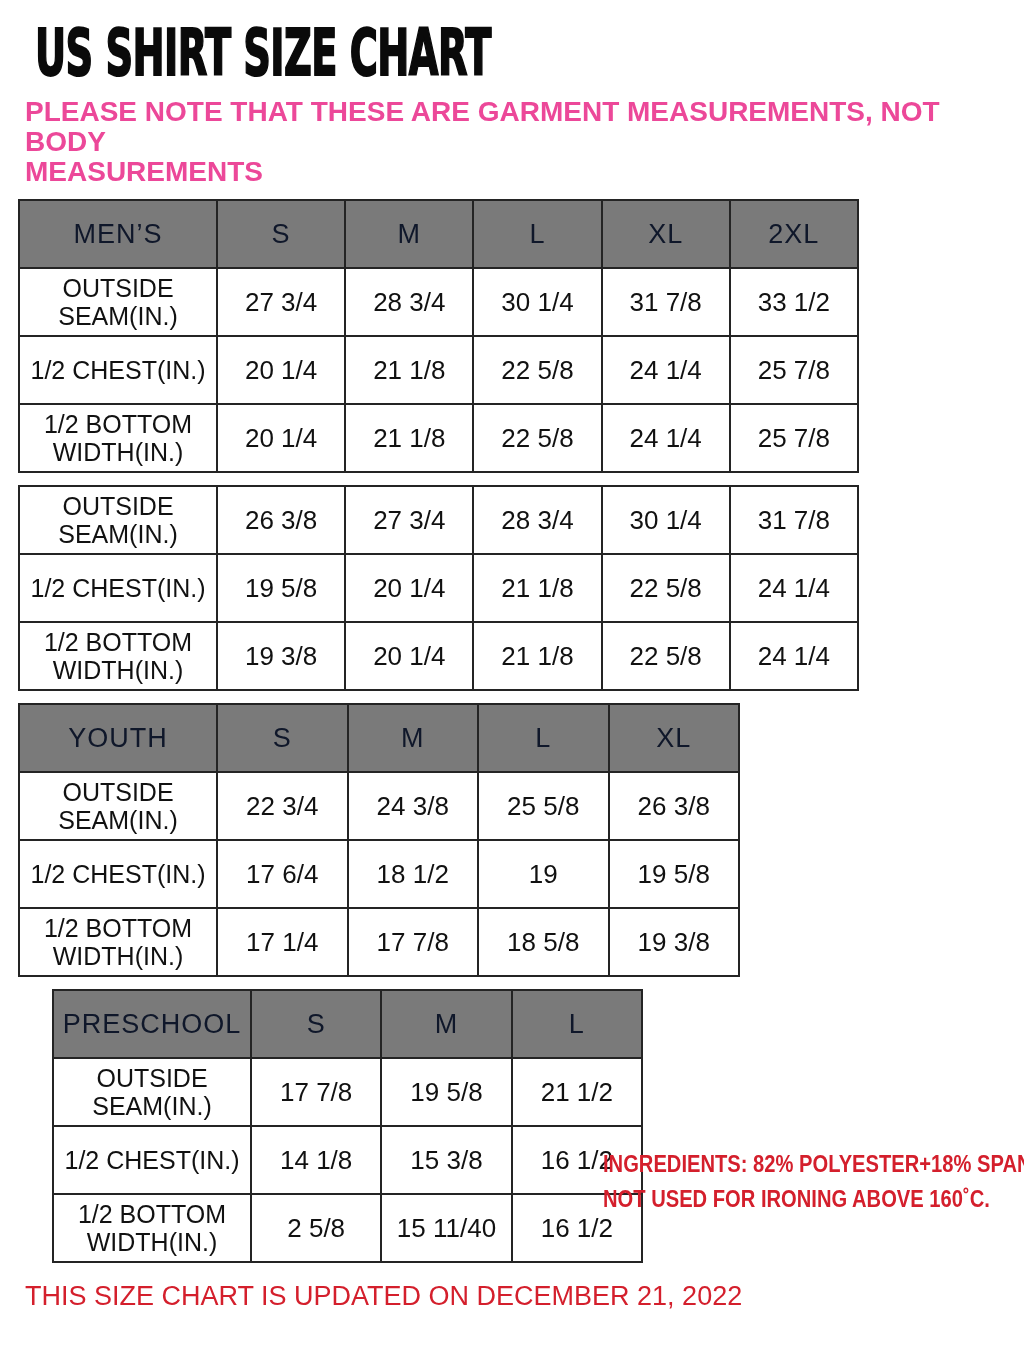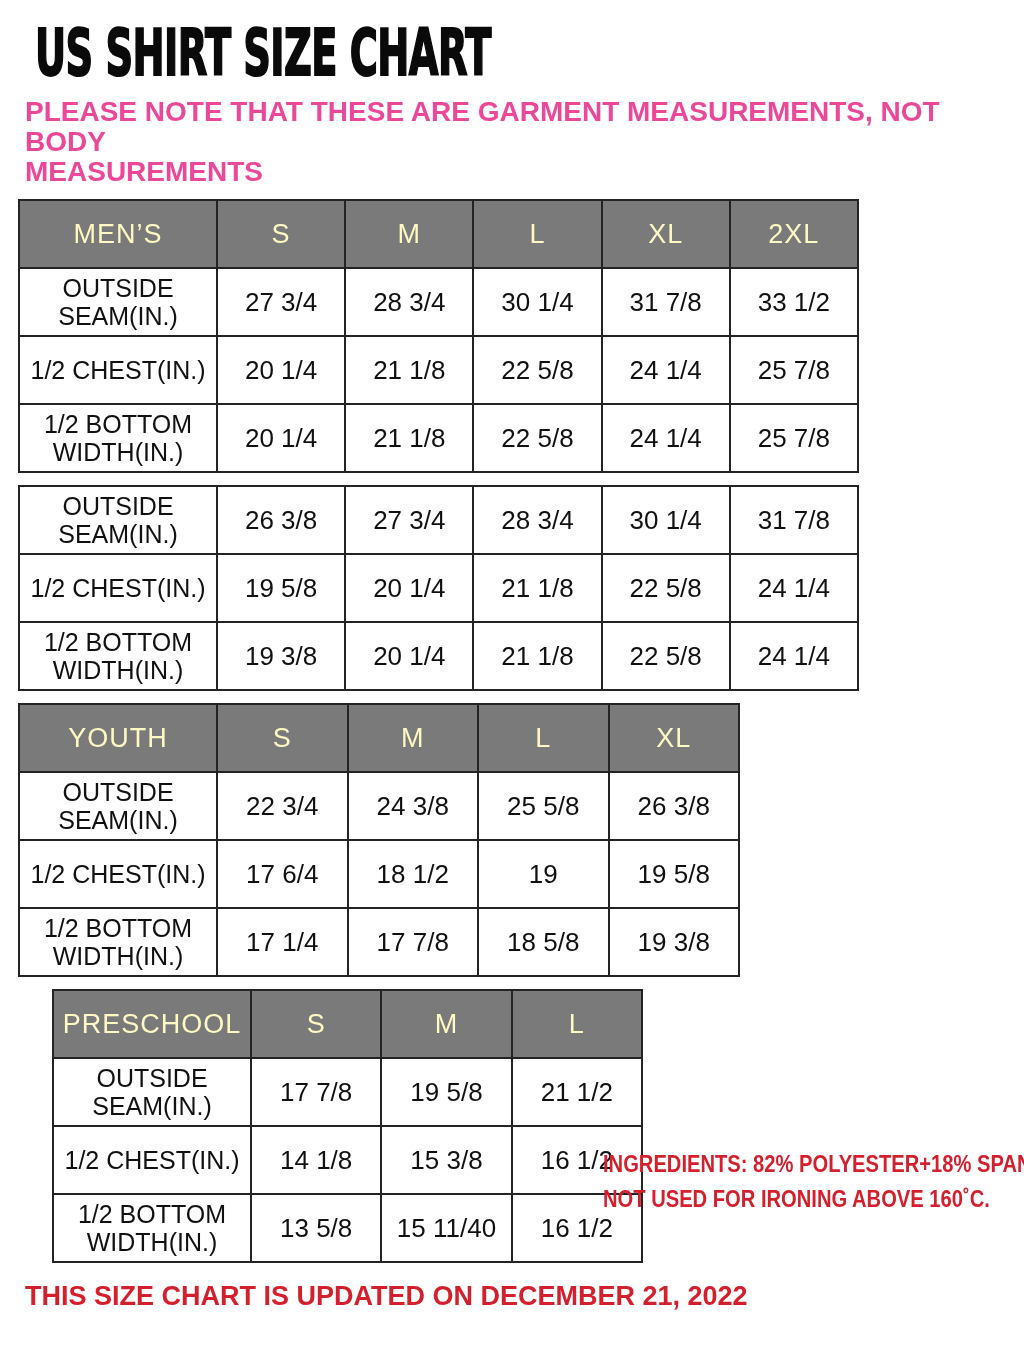--- a/index.html
+++ b/index.html
@@ -46,21 +46,21 @@
   table.size-table th, table.size-table td {
     border: 2px solid #242424;
     height: 66px;
     text-align: center;
     vertical-align: middle;
     padding: 0 2px;
     overflow: hidden;
   }
   table.size-table th {
     background: #7a7a7a;
-    color: #fef9c3;
+    color: #0f172a;
     font-weight: 400;
     font-size: 27px;
     letter-spacing: 1px;
   }
   table.size-table td {
     color: #111111;
     font-size: 26px;
   }
   table.size-table td.lbl {
     font-size: 25px;
@@ -81,21 +81,21 @@
     line-height: 35px;
     transform: scaleX(0.84);
     transform-origin: left top;
     white-space: nowrap;
   }
   .footer {
     margin: 18px 0 0 25px;
     color: #d41f2c;
     font-size: 27px;
     line-height: 30px;
-    font-weight: 700;
+    font-weight: 400;
   }
 </style>
 </head>
 <body>
 
 <div class="page-title">US SHIRT SIZE CHART</div>
 
 <div class="note">
   <div>PLEASE NOTE THAT THESE ARE GARMENT MEASUREMENTS, NOT BODY</div>
   <div>MEASUREMENTS</div>
@@ -246,21 +246,21 @@
       <td>21 1/2</td>
     </tr>
     <tr>
       <td class="lbl">1/2 CHEST(IN.)</td>
       <td>14 1/8</td>
       <td>15 3/8</td>
       <td>16 1/2</td>
     </tr>
     <tr>
       <td class="lbl">1/2 BOTTOM WIDTH(IN.)</td>
-      <td>13 5/8</td>
+      <td>2 5/8</td>
       <td>15 11/40</td>
       <td>16 1/2</td>
     </tr>
   </tbody>
     </table>
 
 </div>
 
 <div class="ingredients">
   <div>INGREDIENTS: 82% POLYESTER+18% SPANDEX.</div>

